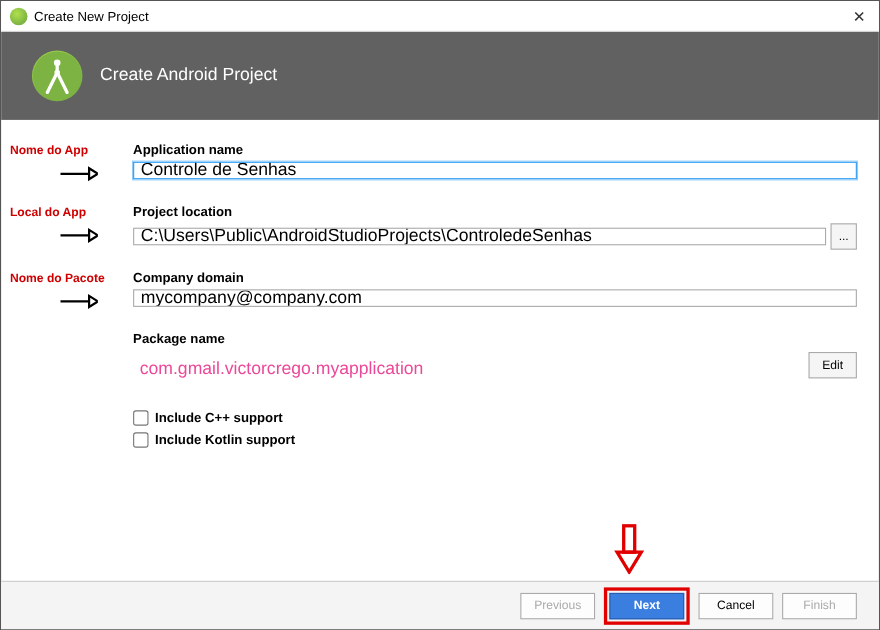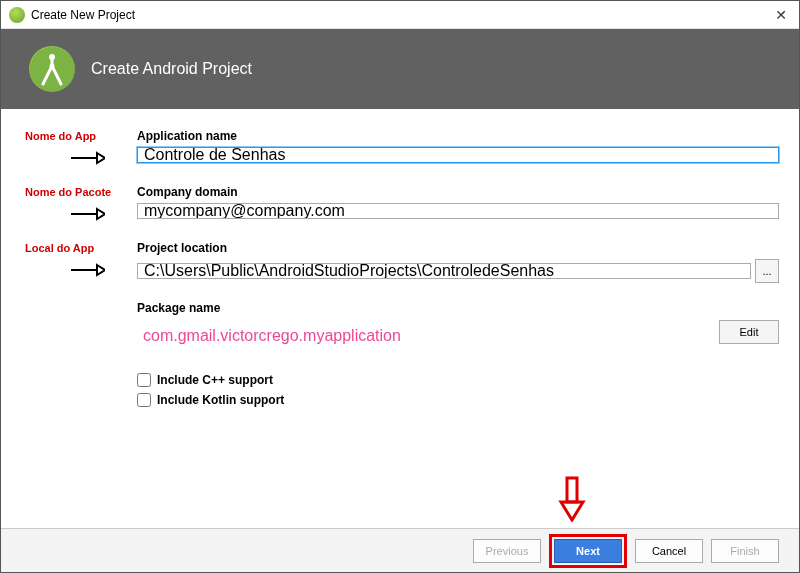--- a/index.html
+++ b/index.html
@@ -51,21 +51,20 @@
       color: #fff;
       font-size: 16px;
       font-weight: 400;
     }
     .content {
       position: absolute;
       top: 128px;
       left: 0; right: 0;
       bottom: 44px;
       padding-right: 20px;
-      padding-left: 16px;
     }
     .form-row {
       display: flex;
       align-items: flex-start;
       margin-bottom: 18px;
     }
     .annotation-col {
       width: 120px;
       flex-shrink: 0;
       text-align: left;
@@ -115,21 +114,21 @@
       cursor: pointer;
       font-size: 11px;
       display: flex; align-items: center; justify-content: center;
     }
     .package-name-value {
       color: #ec4899;
       font-size: 16px;
       padding: 8px 0 0 6px;
     }
     .edit-btn {
-      width: 60px; height: 24px;
+      width: 44px; height: 24px;
       border: 1px solid #aaa;
       background: #f5f5f5;
       cursor: pointer;
       font-size: 11px;
     }
     .package-row {
       display: flex;
       align-items: center;
       justify-content: space-between;
     }
@@ -224,46 +223,46 @@
       </svg>
     </div>
     <div class="field-col">
       <label class="field-label">Application name</label>
       <input type="text" class="text-input focused" value="Controle de Senhas" style="">
     </div>
   </div>
 
   <div class="form-row">
     <div class="annotation-col">
-      <span class="annotation-text">Nome do Pacote</span>
-      <svg class="arrow-svg" viewBox="0 0 36 18">
-        <line x1="2" y1="9" x2="28" y2="9" stroke="#000" stroke-width="2"></line>
-        <polygon points="28,4 36,9 28,14" fill="none" stroke="#000" stroke-width="2"></polygon>
-      </svg>
-    </div>
-    <div class="field-col">
-      <label class="field-label">Company domain</label>
-      <input type="text" class="text-input" value="mycompany@company.com" style="">
-    </div>
-  </div>
-
-  <div class="form-row">
-    <div class="annotation-col">
       <span class="annotation-text">Local do App</span>
       <svg class="arrow-svg" viewBox="0 0 36 18">
         <line x1="2" y1="9" x2="28" y2="9" stroke="#000" stroke-width="2"></line>
         <polygon points="28,4 36,9 28,14" fill="none" stroke="#000" stroke-width="2"></polygon>
       </svg>
     </div>
     <div class="field-col">
       <label class="field-label">Project location</label>
       <div class="location-row">
         <input type="text" class="text-input" value="C:\Users\Public\AndroidStudioProjects\ControledeSenhas" style="">
         <button class="browse-btn">...</button>
       </div>
+    </div>
+  </div>
+
+  <div class="form-row">
+    <div class="annotation-col">
+      <span class="annotation-text">Nome do Pacote</span>
+      <svg class="arrow-svg" viewBox="0 0 36 18">
+        <line x1="2" y1="9" x2="28" y2="9" stroke="#000" stroke-width="2"></line>
+        <polygon points="28,4 36,9 28,14" fill="none" stroke="#000" stroke-width="2"></polygon>
+      </svg>
+    </div>
+    <div class="field-col">
+      <label class="field-label">Company domain</label>
+      <input type="text" class="text-input" value="mycompany@company.com" style="">
     </div>
   </div>
 
   <div class="form-row">
     <div class="annotation-col"></div>
     <div class="field-col">
       <label class="field-label">Package name</label>
       <div class="package-row">
         <span class="package-name-value">com.gmail.victorcrego.myapplication</span>
         <button class="edit-btn">Edit</button>

